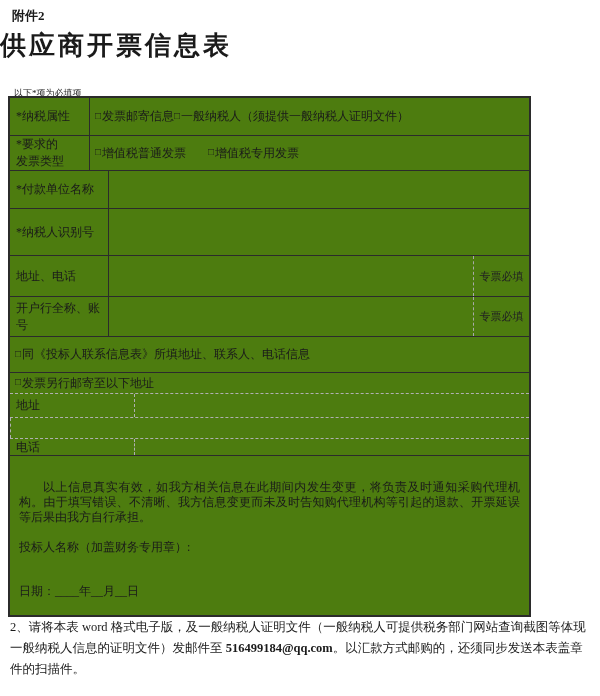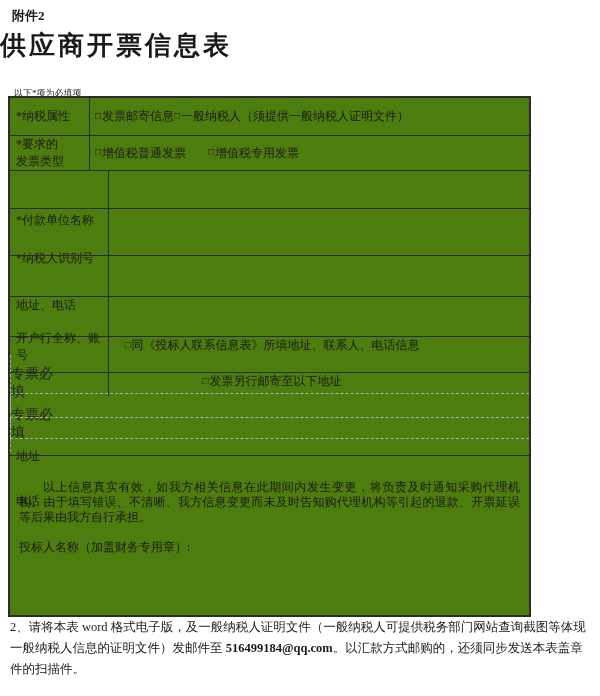--- a/index.html
+++ b/index.html
@@ -49,32 +49,32 @@
   }
   .cb {
     font-size:10px; line-height:1;
     display:inline-block; transform:translateY(-1px);
     margin-right:1px;
   }
   .opt { display:inline-flex; align-items:center; }
   .gap { margin-left:22px; }
   .sect { display:flex; width:100%; }
   .srows { flex:1; display:flex; flex-direction:column; }
-  .srow { display:flex; width:100%;flex-direction:column; }
+  .srow { display:flex; width:100%; }
   .slbl {
     width:99px; flex:0 0 99px;
     border-right:1px solid #2b2b2b;
     padding-left:6px; font-size:12px;
     display:flex; align-items:center;
   }
   .sval { flex:1; }
   .tag {
     width:56px; flex:0 0 56px;
     border-left:1px dashed #a9a9a9;
-    font-size:14px; color:#222;
+    font-size:11px; color:#222;
     display:flex; align-items:center; justify-content:center;
   }
   .btd { border-top:1px dashed #b0b0b0; }
   .flbl {
     width:124px; flex:0 0 124px;
     padding-left:6px; font-size:12px;
     display:flex; align-items:center;
   }
   .fval { flex:1; border-left:1px dashed #b0b0b0; }
   .full { padding-left:5px; font-size:12px; display:flex; align-items:center; }
@@ -173,19 +173,20 @@
       <div class="srow h17 btd">
         <div class="flbl">电话</div>
         <div class="fval"></div>
       </div>
     </div>
   </div>
 
   <div class="trow h162 bt statement">
     <div class="para">以上信息真实有效，如我方相关信息在此期间内发生变更，将负责及时通知采购代理机构。由于填写错误、不清晰、我方信息变更而未及时告知购代理机构等引起的退款、开票延误等后果由我方自行承担。</div>
     <div class="bidder">投标人名称（加盖财务专用章）:</div>
+    <div class="datefield">日期：____年__月__日</div>
   </div>
 
 </div>
 
 <div class="notes">
   <div><span>2、请将本表 word 格式电子版，及一般纳税人证明文件（一般纳税人可提供税务部门网站查询截图等体现一般纳税人信息的证明文件）发邮件至 </span><span class="email">516499184@qq.com</span><span>。以汇款方式邮购的，还须同步发送本表盖章件的扫描件。</span></div>
 </div>
 
 </body></html>

